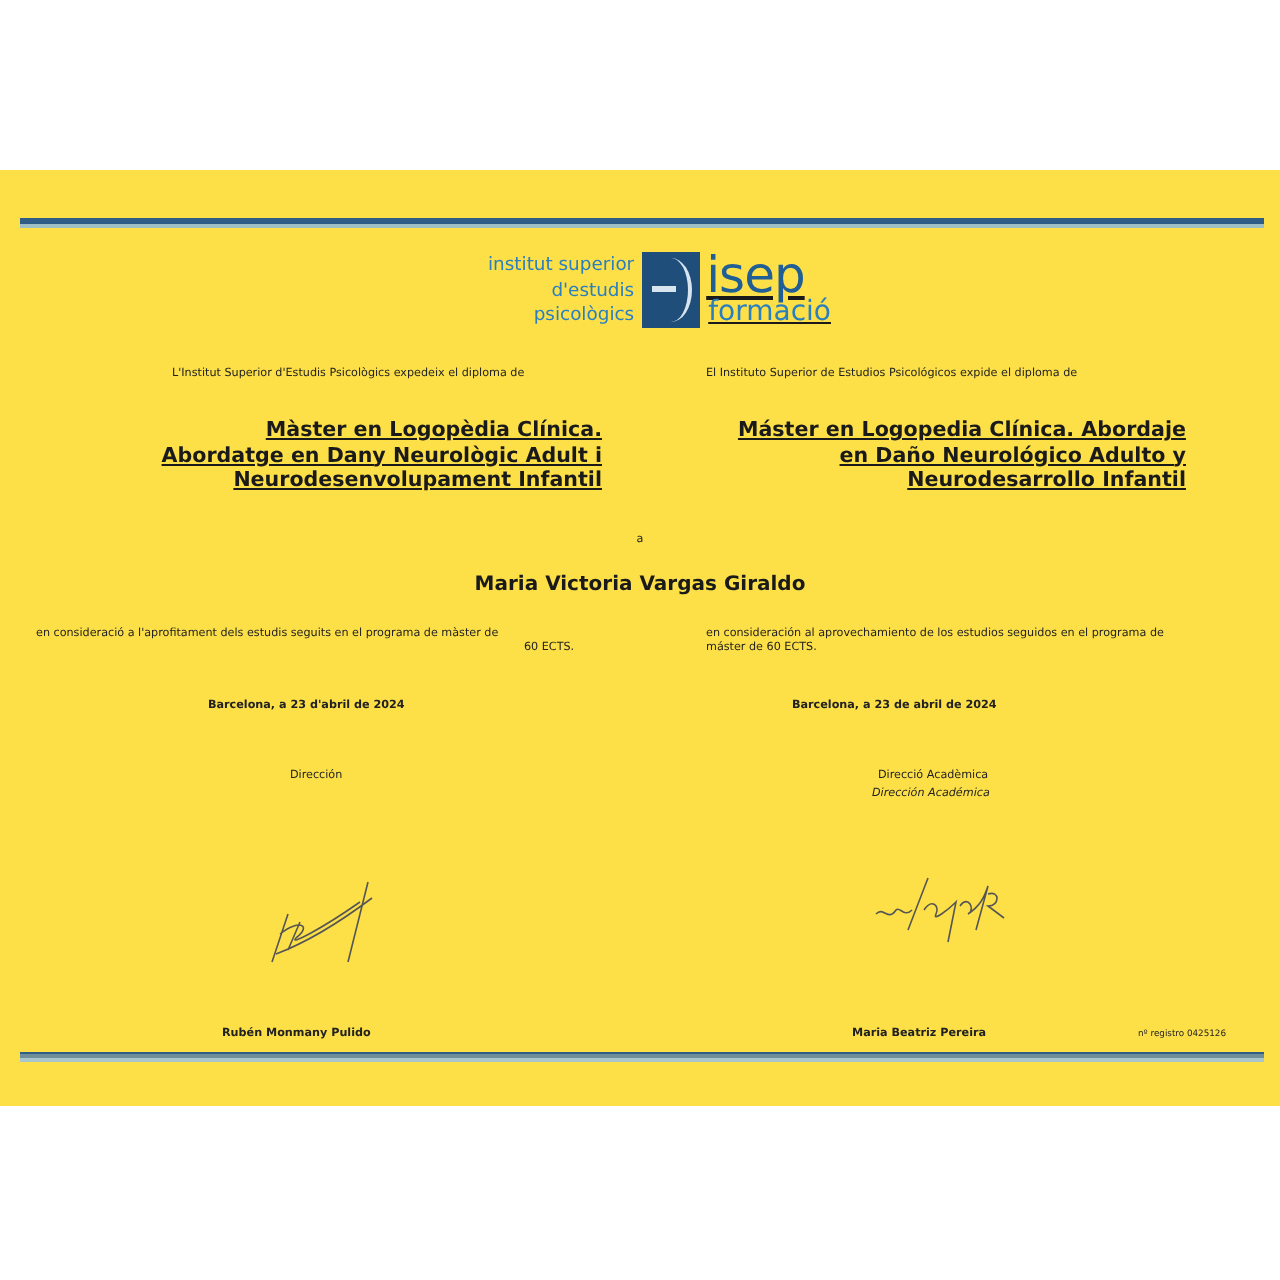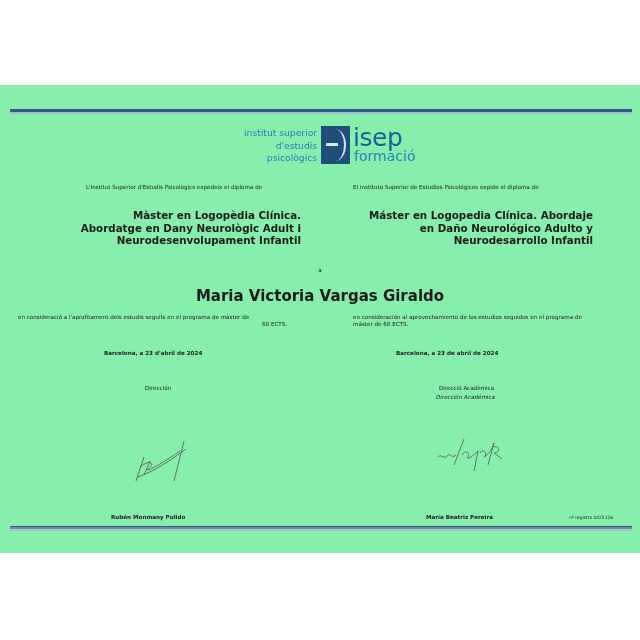--- a/index.html
+++ b/index.html
@@ -1,35 +1,35 @@
 <!DOCTYPE html>
 <html><head>
 <meta charset="utf-8">
 <style>
   html, body { margin:0; padding:0; }
   body { width:640px; height:640px; background:#ffffff; position:relative; overflow:hidden; font-family:"DejaVu Sans", sans-serif; color:#1a1a1a; }
-  .sheet { position:absolute; left:0; top:85px; width:640px; height:468px; background:#86efac; }
+  .sheet { position:absolute; left:0; top:85px; width:640px; height:468px; background:#fde047; }
   .rule { position:absolute; left:10px; width:622px; height:3px; background:#2f5d86; border-bottom:2px solid #9fbfc7; }
   .rule.top { top:24px; }
   .rule.bottom { top:441px; background:#6f8e99; border-bottom:2px solid #a9c6cc; border-top:1px solid #2f5d86; height:2px; }
 
   .logo { position:absolute; left:244px; top:41px; height:40px; display:flex; align-items:flex-start; }
   .logo-text { text-align:right; font-size:9.2px; line-height:12.5px; color:#2a7fbf; margin-right:4px; margin-top:1px; }
   .logo-mark { width:29px; height:38px; background:#1f4e7a; position:relative; overflow:hidden; }
   .logo-mark .dash { position:absolute; left:5px; top:17px; width:12px; height:3px; background:#d8e4ee; }
   .logo-mark .arc { position:absolute; left:4px; top:3px; width:19px; height:32px; border-right:2px solid #d8e4ee; border-radius:0 50% 50% 0; }
-  .logo-brand { margin-left:3px; display:flex; flex-direction:column; }
+  .logo-brand { margin-left:3px; display:flex; flex-direction:column;text-decoration:underline; }
   .logo-isep { font-size:25px; line-height:24px; color:#1f5f95; font-weight:normal; letter-spacing:-0.5px; }
   .logo-formacio { font-size:14px; line-height:12px; color:#2a7fbf; margin-left:1px; }
 
   .small { font-size:5.6px; line-height:7px; color:#222; position:absolute; }
-  .title { position:absolute; font-size:10.3px; line-height:12.5px; font-weight:bold; color:#1a1a1a; }
+  .title { position:absolute; font-size:10.3px; line-height:12.5px; font-weight:bold; color:#1a1a1a;text-decoration:underline; }
   .title.left { left:70px; width:231px; text-align:right; top:124px; }
   .title.right { left:353px; width:240px; text-align:right; top:124px; }
-  .name { position:absolute; left:0; width:640px; text-align:center; top:202px; font-size:15px; font-weight:bold; }
+  .name { position:absolute; left:0; width:640px; text-align:center; top:202px; font-size:10px; font-weight:bold; }
   .a-word { position:absolute; left:0; width:640px; text-align:center; top:182px; font-size:5.6px; }
   .bold-s { font-weight:bold; }
   .sig { position:absolute; }
 </style>
 </head>
 <body>
 
 <div class="sheet">
   <div class="rule top"></div>
 

